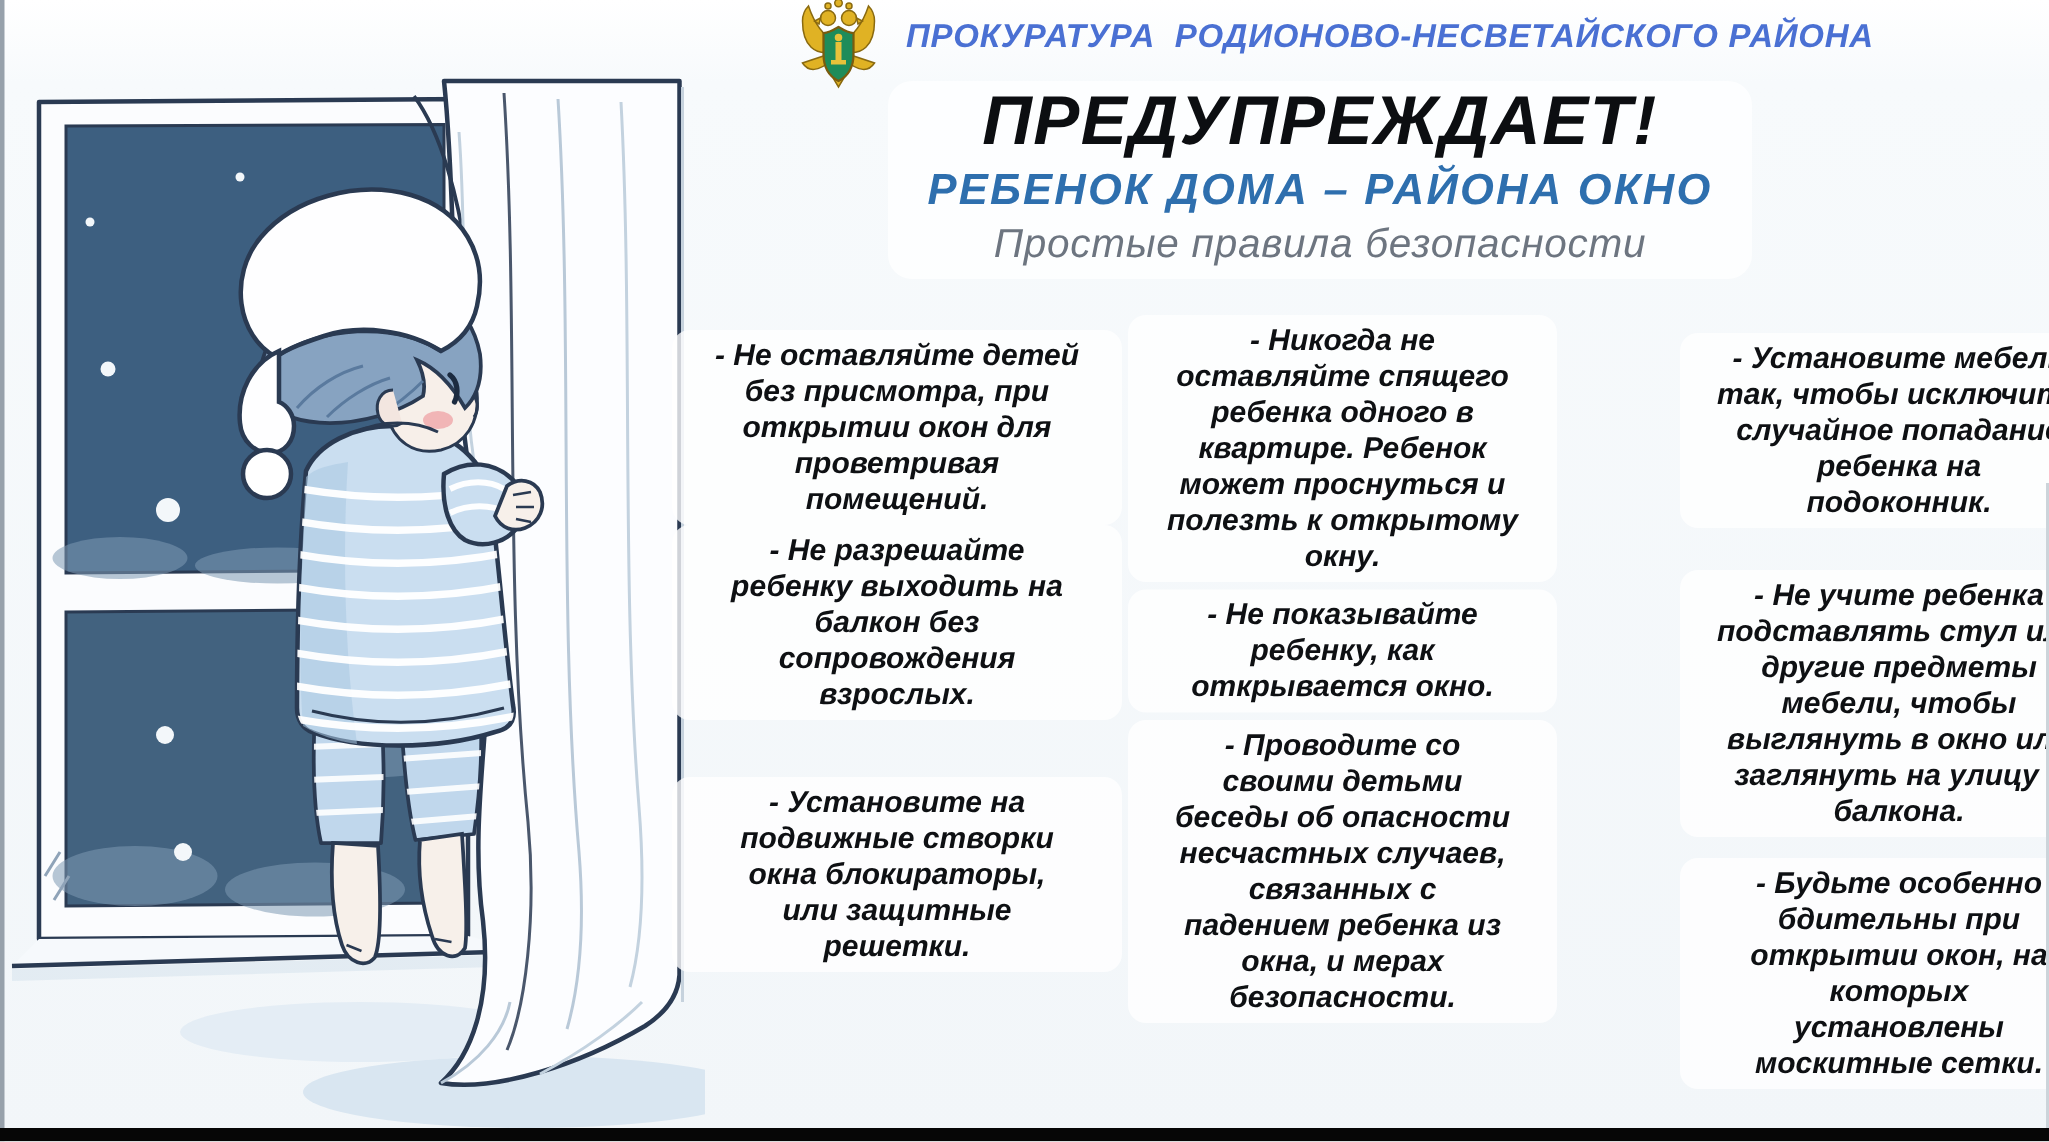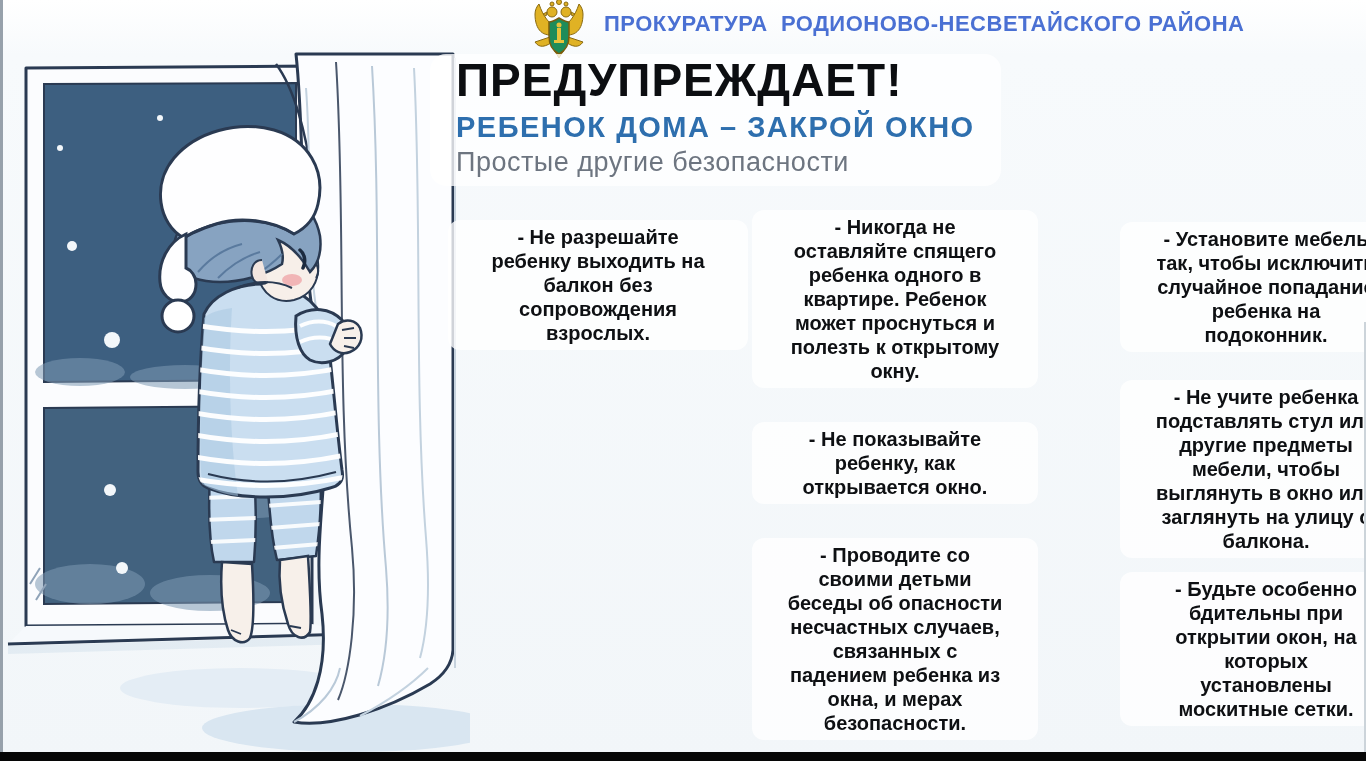--- a/index.html
+++ b/index.html
@@ -1,51 +1,52 @@
 <!DOCTYPE html>
 <html><head>
 <meta charset="utf-8">
 <style>
   html,body{margin:0;padding:0;}
   body{font-family:"Liberation Sans", sans-serif;}
   .stage{
     position:relative;width:1366px;height:761px;overflow:hidden;
     background:linear-gradient(180deg,#ffffff 0,#f7fafc 55px,#f2f6f9 100%);
+    font-style:italic;
   }
   
   .edge-left{position:absolute;left:0;top:0;width:3px;height:100%;background:#97a1ab;z-index:7;}
   .edge-right{position:absolute;right:0;bottom:9px;width:2px;height:430px;background:#ccd4da;z-index:7;}
   .bar-bottom{position:absolute;left:0;bottom:0;width:100%;height:9px;background:#060606;z-index:8;}
 
   
   .emblem{position:absolute;left:531px;top:0;width:56px;height:60px;z-index:3;}
   .org-name{
     position:absolute;left:604px;top:11px;z-index:3;
     font-size:22px;font-weight:bold;color:#4a70d3;letter-spacing:.5px;white-space:pre;
   }
 
   
-  .titles{position:absolute;left:430px;top:54px;width:900px;z-index:3;}
+  .titles{position:absolute;left:430px;top:54px;width:900px;text-align:center;z-index:3;}
   .title-card{display:inline-block;background:rgba(255,255,255,.78);border-radius:16px;padding:2px 26px 8px;}
   .main-title{margin:0;font-size:46px;line-height:1.06;font-weight:bold;color:#0c0e11;letter-spacing:1px;}
   .sub-title{margin:6px 0 0;font-size:29px;font-weight:bold;color:#2e6fae;letter-spacing:1.5px;}
   .tagline{margin:3px 0 0;font-size:27px;font-weight:400;color:#6d7580;letter-spacing:.5px;}
 
   
   .col{position:absolute;text-align:center;z-index:3;}
   .rule{
     margin:0;background:rgba(255,255,255,.78);border-radius:12px;padding:5px 4px;
     font-size:20px;font-weight:bold;line-height:24px;color:#0e1013;white-space:pre-line;
   }
   .col-1{left:448px;top:220px;width:300px;}
   .col-2{left:752px;top:210px;width:286px;}
   .col-3{left:1120px;top:222px;width:292px;}
   .col-1 .rule + .rule{}
   .col-1 .rule + .rule + .rule{margin-top:38px;}
-  .col-2 .rule + .rule{margin-top:34px;}
+  .col-2 .rule + .rule{margin-top:5px;}
   .col-2 .rule + .rule + .rule{}
   .col-3 .rule + .rule{margin-top:28px;}
   .col-3 .rule + .rule + .rule{margin-top:14px;}
 
   
   .illustration{position:absolute;left:0;top:28px;width:470px;height:733px;z-index:2;}
 </style>
 </head>
 <body>
 
@@ -70,31 +71,41 @@
     <circle cx="28" cy="25" r="2.5" fill="#e8c23a"></circle>
     <rect x="26" y="28" width="4" height="13" fill="#e8c23a"></rect>
     <rect x="23" y="40" width="10" height="3" fill="#e8c23a"></rect>
   </svg>
 
   <div class="org-name">ПРОКУРАТУРА  РОДИОНОВО-НЕСВЕТАЙСКОГО РАЙОНА</div>
 
   <div class="titles">
     <div class="title-card">
       <h1 class="main-title">ПРЕДУПРЕЖДАЕТ!</h1>
-      <div class="sub-title">РЕБЕНОК ДОМА – ЗАКРОЙ ОКНО</div>
-      <div class="tagline">Простые другие безопасности</div>
+      <div class="sub-title">РЕБЕНОК ДОМА – РАЙОНА ОКНО</div>
+      <div class="tagline">Простые правила безопасности</div>
     </div>
   </div>
 
   <div class="col col-1">
+    <p class="rule">- Не оставляйте детей
+без присмотра, при
+открытии окон для
+проветривая
+помещений.</p>
     <p class="rule">- Не разрешайте
 ребенку выходить на
 балкон без
 сопровождения
 взрослых.</p>
+    <p class="rule">- Установите на
+подвижные створки
+окна блокираторы,
+или защитные
+решетки.</p>
   </div>
 
   <div class="col col-2">
     <p class="rule">- Никогда не
 оставляйте спящего
 ребенка одного в
 квартире. Ребенок
 может проснуться и
 полезть к открытому
 окну.</p>

